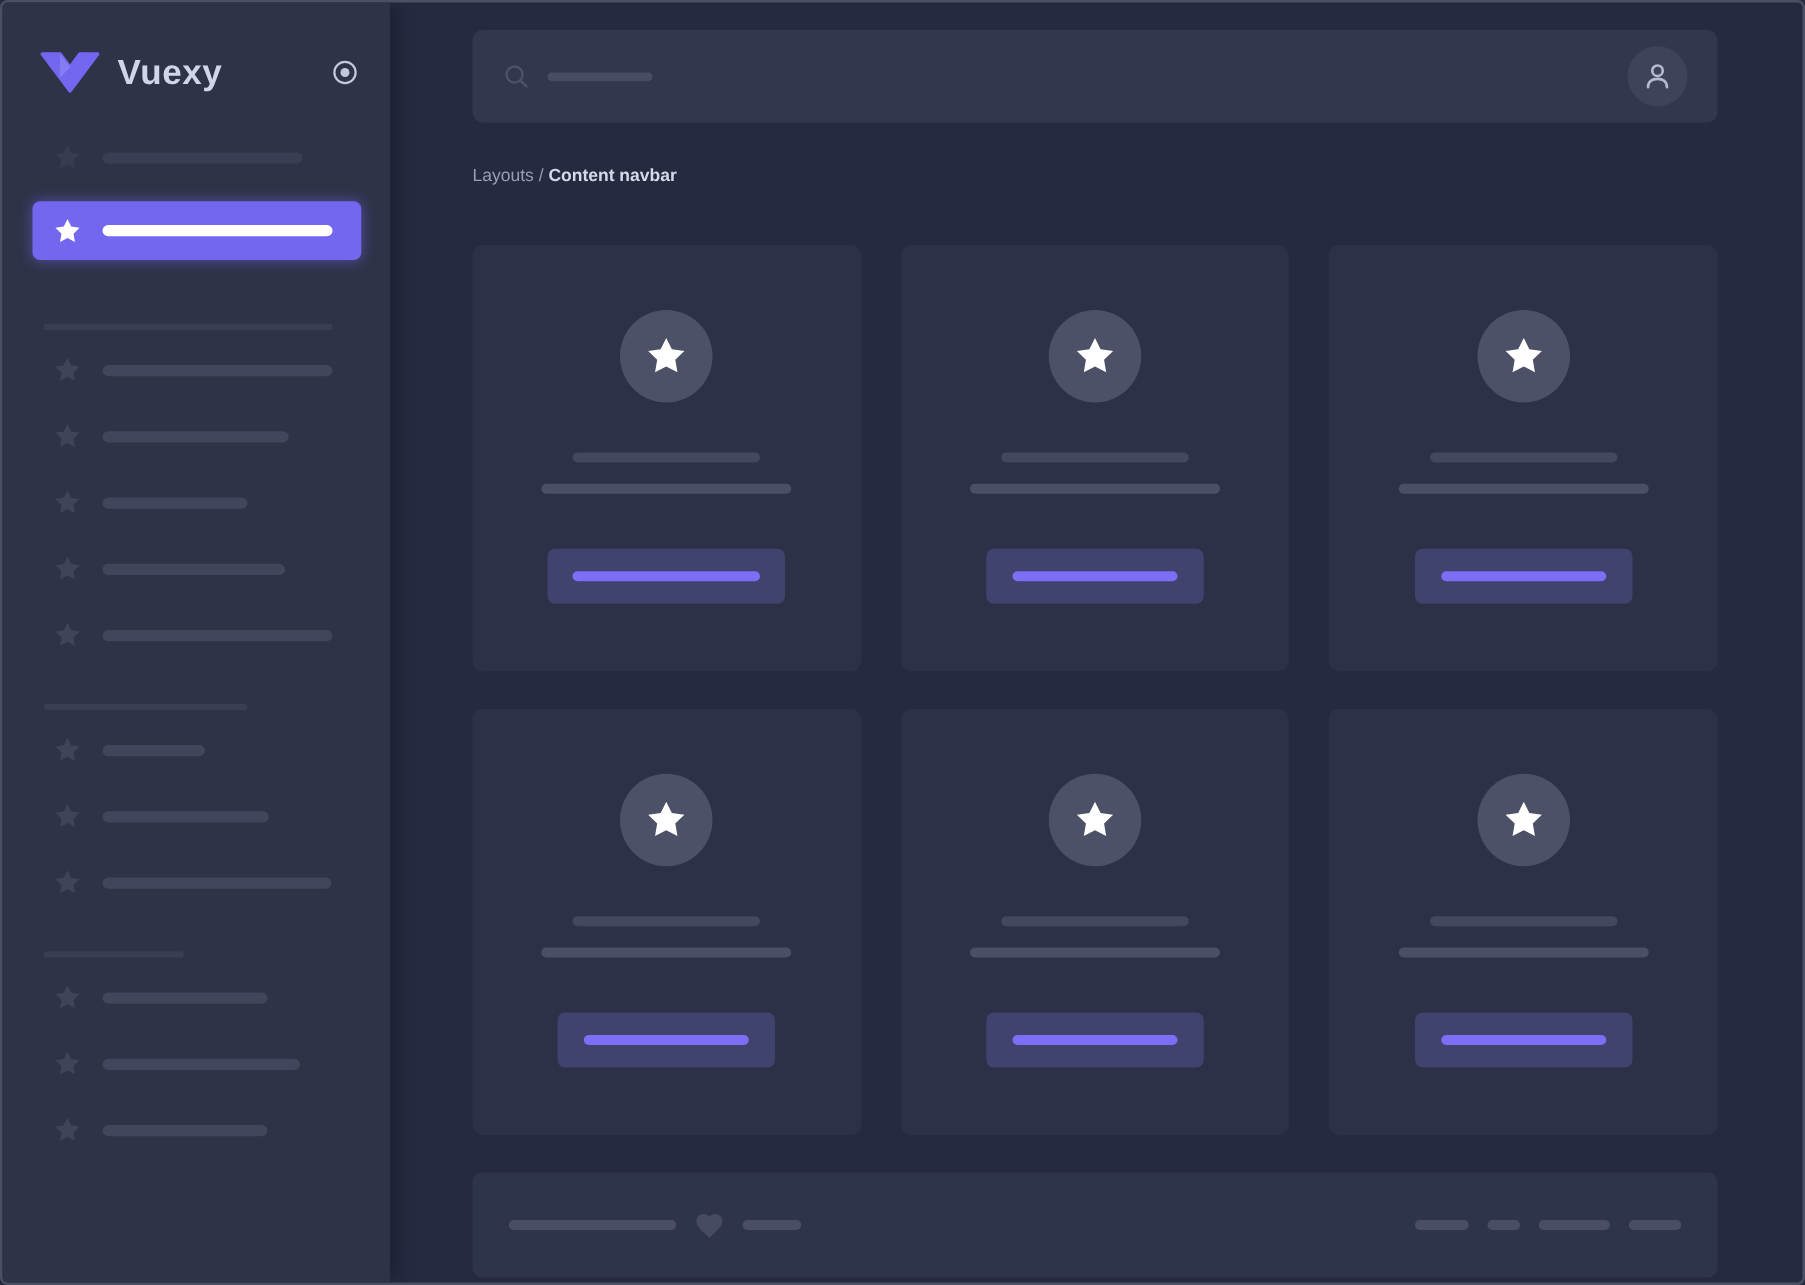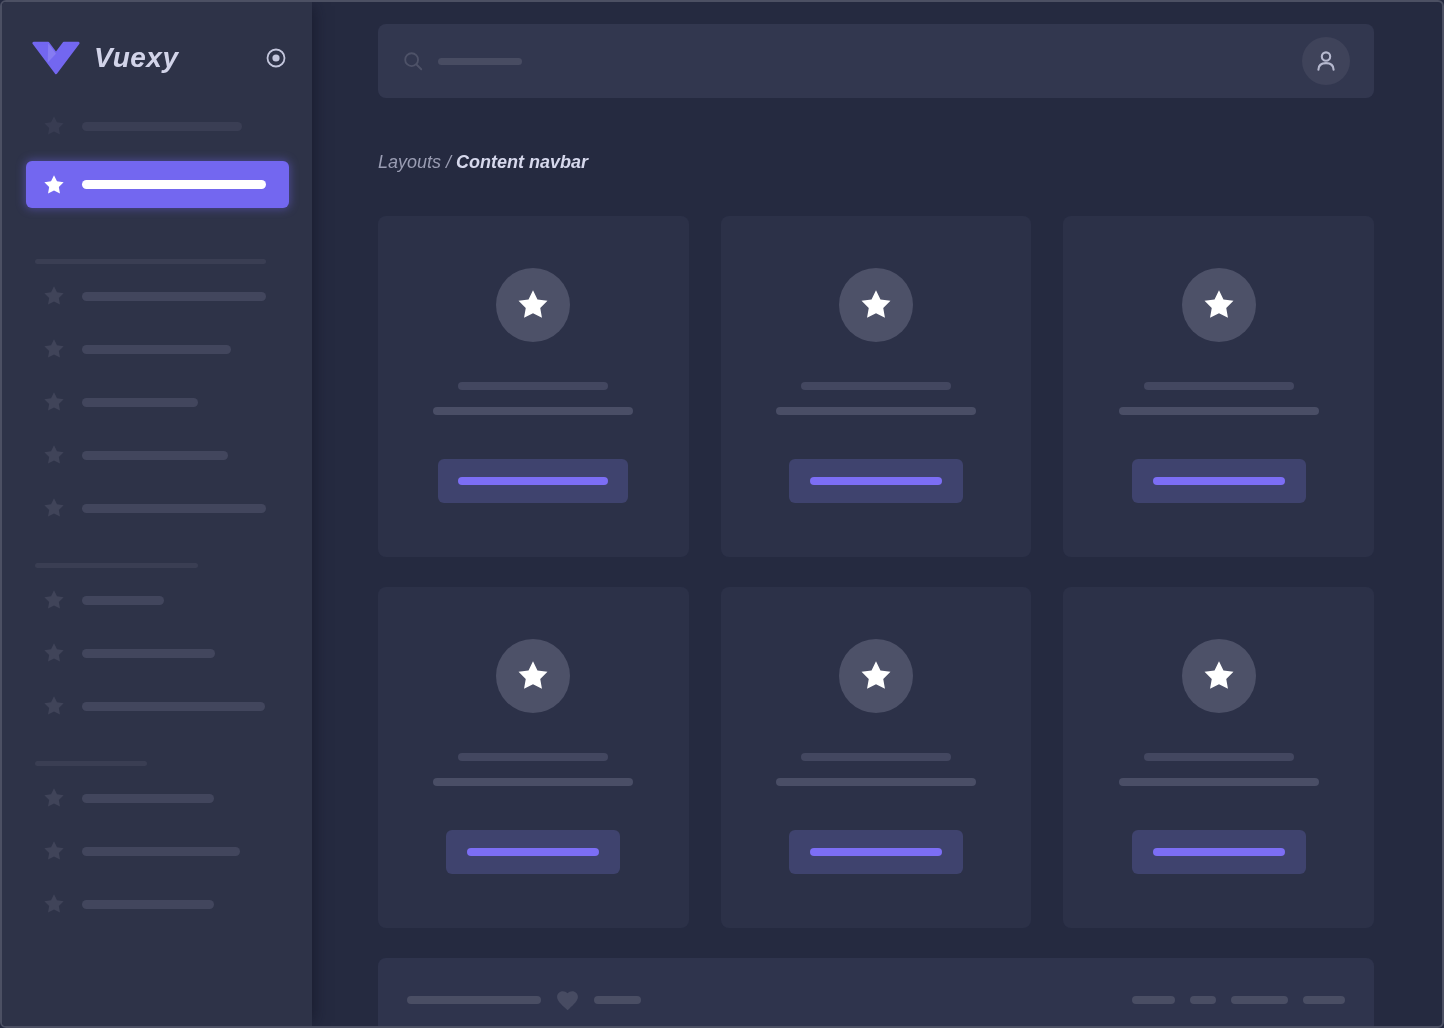--- a/index.html
+++ b/index.html
@@ -25,21 +25,20 @@
     display:flex; align-items:center;
     padding:30px 24px 0 30px;
     height:82px;
   }
   .logo-mark { width:48px; height:34px; flex:0 0 auto; }
   .logo-mark svg { display:block; width:100%; height:100%; }
   .brand-text {
     margin-left:14px;
     font-size:28px; font-weight:bold; letter-spacing:.5px;
     color:#d2d4e9;
-    font-style:italic;
   }
   .collapse-toggle {
     margin-left:auto; width:24px; height:24px; color:#c3c6dc; cursor:pointer;
   }
   .collapse-toggle svg { display:block; width:100%; height:100%; }
 
   .menu { padding-top:24px; }
 
   .nav-item {
     display:flex; align-items:center;
@@ -84,21 +83,21 @@
   .search-icon svg { display:block; width:100%; height:100%; stroke:currentColor; fill:none; stroke-width:2; stroke-linecap:round; }
   .search-bar { margin-left:14px; height:7px; border-radius:3.5px; background:#484c62; }
 
   .avatar {
     margin-left:auto; width:48px; height:48px; border-radius:50%;
     background:#3f435a; display:flex; align-items:center; justify-content:center;
     cursor:pointer; overflow:hidden;
   }
   .avatar svg { width:28px; height:28px; stroke:#b6b9cf; fill:none; stroke-width:1.8; stroke-linecap:round; }
 
-  .breadcrumb { margin-top:54px; font-size:18px; color:#9a9db3; height:21px;font-style:italic; }
+  .breadcrumb { margin-top:34px; font-size:14px; color:#9a9db3; height:21px; }
   .breadcrumb .crumb-current { color:#d6d8ec; font-weight:bold; }
 
   .cards-grid {
     margin-top:43px;
     display:grid;
     grid-template-columns:repeat(3, 1fr);
     column-gap:32px; row-gap:30px;
   }
   .card {
     height:341px; background:#2c3148; border-radius:8px;

